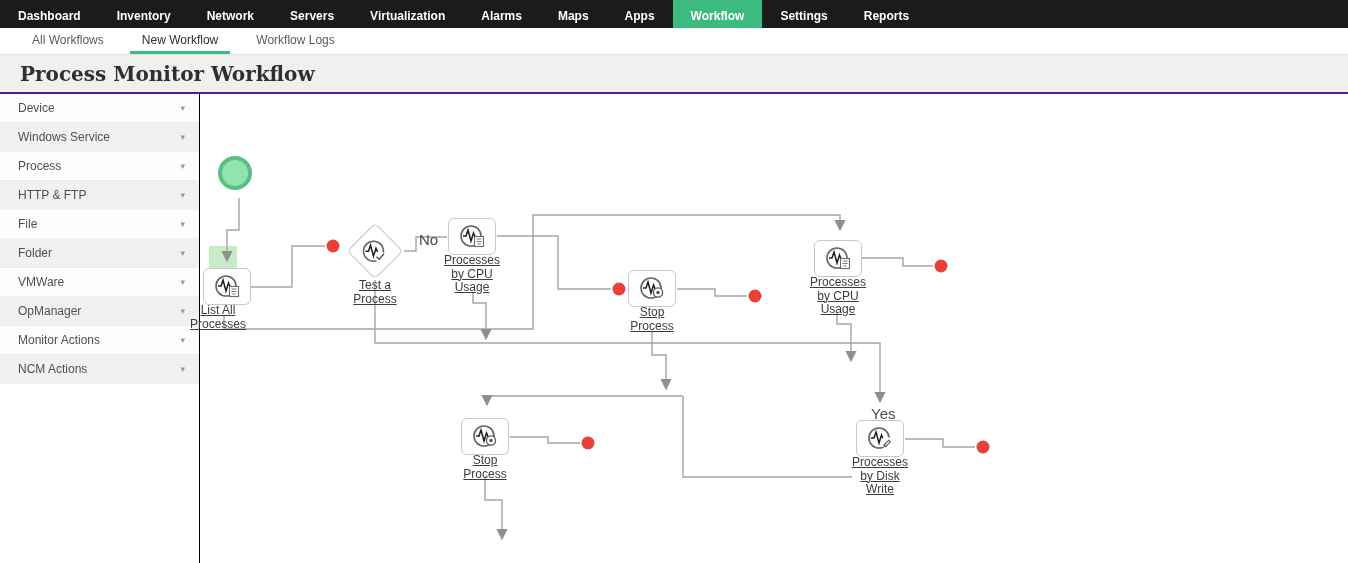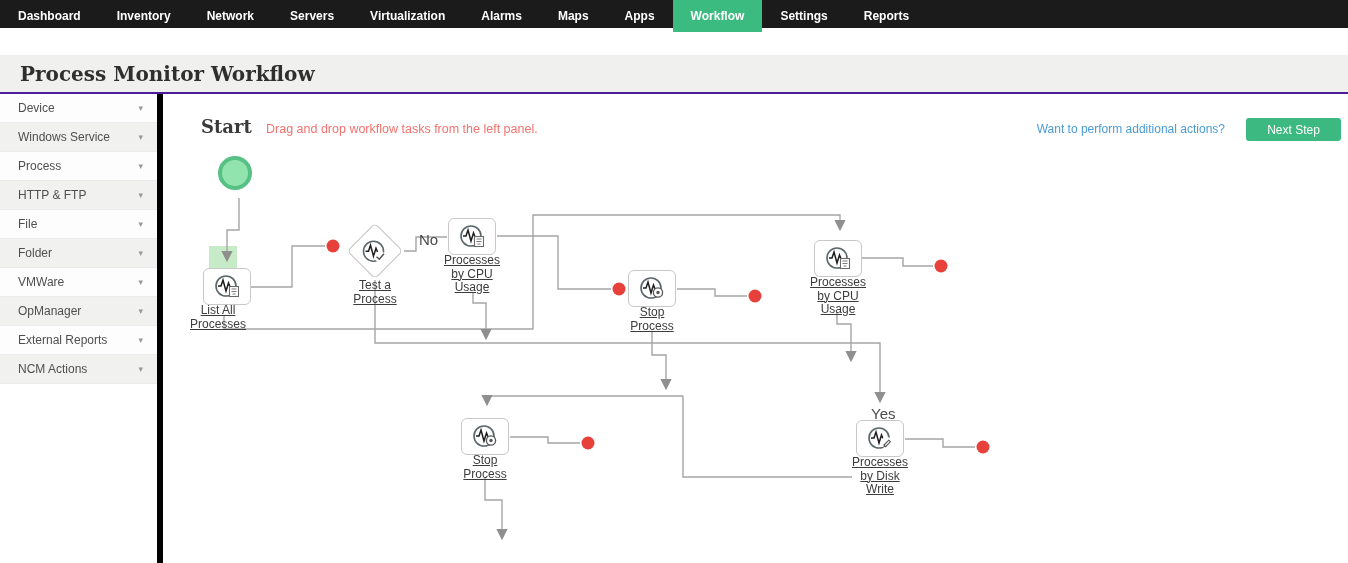--- a/index.html
+++ b/index.html
@@ -15,21 +15,21 @@
   
   #tabs { position:absolute; left:0; top:28px; width:1348px; height:27px; background:#fff; border-bottom:1px solid #e2e2e2; display:flex; padding-left:20px; }
   .tab { font-size:12px; color:#5a5a5a; padding:0 12px; margin-right:14px; display:flex; align-items:center; border-bottom:3px solid transparent; cursor:pointer; }
   .tab.active { color:#2e2e2e; border-bottom-color:#3cbb81; }
 
   
   #titlebar { position:absolute; left:0; top:55px; width:1348px; height:39px; background:#f0f0ee; border-bottom:2px solid #4c1d95; }
   #page-title { font-family:"DejaVu Serif", serif; font-size:20px; font-weight:600; color:#2f2f2f; line-height:39px; padding-left:20px; }
 
   
-  #sidebar { position:absolute; left:0; top:94px; width:163px; height:469px; background:#fff; border-right:6px solid #000000; }
+  #sidebar { position:absolute; left:0; top:94px; width:200px; height:469px; background:#fff; border-right:1px solid #000000; }
   .side-row { height:29px; display:flex; align-items:center; justify-content:space-between; padding:0 14px 0 18px; font-size:12px; color:#4f4f4f; border-bottom:1px solid #ececec; cursor:pointer; background:#fdfdfd; }
   .side-row.alt { background:#f1f1f0; }
   .caret { color:#9a9a9a; font-size:9px; }
 
   
   #canvas-head { position:absolute; left:175px; top:94px; width:1173px; height:50px; }
   #start-heading { position:absolute; left:26px; top:22px; font-family:"DejaVu Serif", serif; font-size:18px; font-weight:600; color:#3a3a3a; }
   #hint { position:absolute; left:91px; top:28px; font-size:12.5px; color:#f2736f; }
   #actions-link { position:absolute; right:123px; top:28px; font-size:12px; color:#4a9cd6; cursor:pointer; }
   #next-step { position:absolute; right:7px; top:24px; width:95px; height:23px; background:#3cb981; color:#fff; font-size:12px; border:none; border-radius:3px; cursor:pointer; }
@@ -56,20 +56,25 @@
       <div class="nav-item">Network</div>
       <div class="nav-item">Servers</div>
       <div class="nav-item">Virtualization</div>
       <div class="nav-item">Alarms</div>
       <div class="nav-item">Maps</div>
       <div class="nav-item">Apps</div>
       <div class="nav-item active">Workflow</div>
       <div class="nav-item">Settings</div>
       <div class="nav-item">Reports</div>
     </div>
+  <div id="tabs">
+      <div class="tab">All Workflows</div>
+      <div class="tab active">New Workflow</div>
+      <div class="tab">Workflow Logs</div>
+    </div>
   <div id="titlebar">
     <div id="page-title">Process Monitor Workflow</div>
   </div>
   <div id="sidebar">
       <div class="side-row">
         <span>Device</span>
         <span class="caret">▾</span>
       </div>
       <div class="side-row alt">
         <span>Windows Service</span>
@@ -93,35 +98,29 @@
       </div>
       <div class="side-row">
         <span>VMWare</span>
         <span class="caret">▾</span>
       </div>
       <div class="side-row alt">
         <span>OpManager</span>
         <span class="caret">▾</span>
       </div>
       <div class="side-row">
-        <span>External Reports</span>
+        <span>Monitor Actions</span>
         <span class="caret">▾</span>
       </div>
       <div class="side-row alt">
         <span>NCM Actions</span>
         <span class="caret">▾</span>
       </div>
     </div>
 
-  <div id="canvas-head">
-    <span id="start-heading">Start</span>
-    <span id="hint">Drag and drop workflow tasks from the left panel.</span>
-    <span id="actions-link">Want to perform additional actions?</span>
-    <button id="next-step">Next Step</button>
-  </div>
 
   <div id="diagram">
     <div id="drop-highlight" style="left: 209px; top: 246px; width: 28px; height: 26px;"></div>
     <svg id="edges" width="1348" height="563">
       <defs>
         <marker id="arrow" viewBox="0 0 10 10" refX="8" refY="5" markerWidth="8" markerHeight="8" orient="auto">
           <path d="M0,0 L10,5 L0,10 z" fill="#8f8f8f"></path>
         </marker>
       </defs>
       <g id="edge-group">

